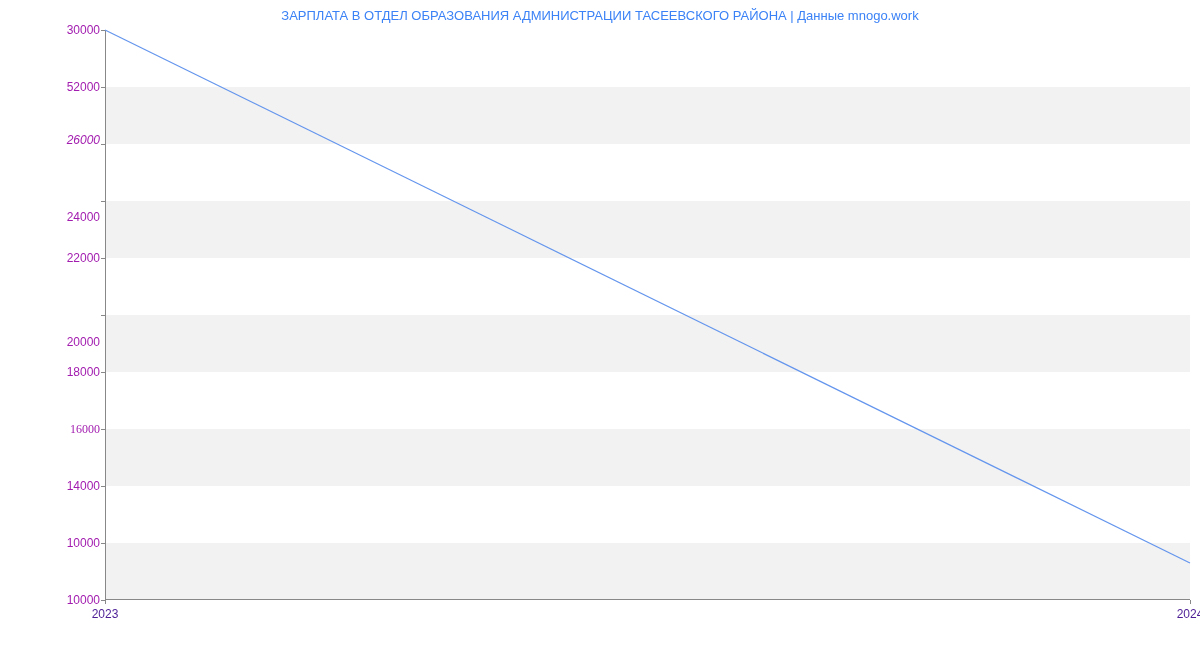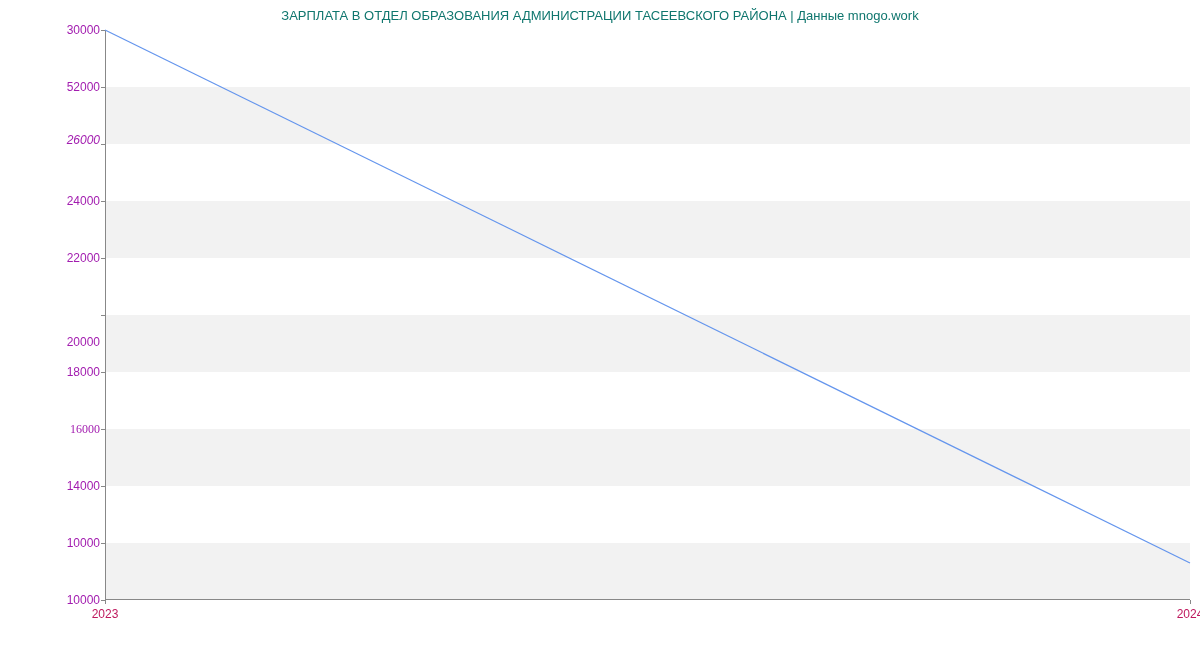--- a/index.html
+++ b/index.html
@@ -17,21 +17,21 @@
       width: 1200px;
       height: 650px;
     }
     .title {
       position: absolute;
       top: 8px;
       left: 0;
       width: 100%;
       text-align: center;
       font-size: 13px;
-      color: #0f766e;
+      color: #3b82f6;
       font-weight: normal;
     }
     .plot-area {
       position: absolute;
       left: 105px;
       top: 30px;
       width: 1085px;
       height: 570px;
     }
     .grid-band {
@@ -69,21 +69,21 @@
       position: absolute;
       left: 101px;
       width: 4px;
       height: 1px;
       background: #888;
     }
     .x-tick-label {
       position: absolute;
       top: 607px;
       font-size: 12px;
-      color: #be185d;
+      color: #4c1d95;
       transform: translateX(-50%);
       text-align: center;
     }
     .x-tick-mark {
       position: absolute;
       top: 600px;
       width: 1px;
       height: 4px;
       background: #888;
     }
@@ -125,21 +125,21 @@
       <div class="y-tick-label" style="top: 486px;">14000</div>
       <div class="y-tick-mark" style="top: 486px;"></div>
       <div class="y-tick-label" style="top: 429px; font-family: Liberation Serif, serif;">16000</div>
       <div class="y-tick-mark" style="top: 429px;"></div>
       <div class="y-tick-label" style="top: 372px;">18000</div>
       <div class="y-tick-mark" style="top: 372px;"></div>
       <div class="y-tick-label" style="top: 314px; margin-top: 28px;">20000</div>
       <div class="y-tick-mark" style="top: 315px;"></div>
       <div class="y-tick-label" style="top: 258px;">22000</div>
       <div class="y-tick-mark" style="top: 258px;"></div>
-      <div class="y-tick-label" style="top: 201px;">24000</div>
+      <div class="y-tick-label" style="top: 217px;">24000</div>
       <div class="y-tick-mark" style="top: 201px;"></div>
       <div class="y-tick-label" style="top: 140px; font-style: italic;">26000</div>
       <div class="y-tick-mark" style="top: 144px;"></div>
       <div class="y-tick-label" style="top: 87px;">52000</div>
       <div class="y-tick-mark" style="top: 87px;"></div>
       <div class="y-tick-label" style="top: 30px;">30000</div>
       <div class="y-tick-mark" style="top: 30px;"></div>
     </div>
   <div id="x-labels">
       <div class="x-tick-label" style="left: 105px;">2023</div>

